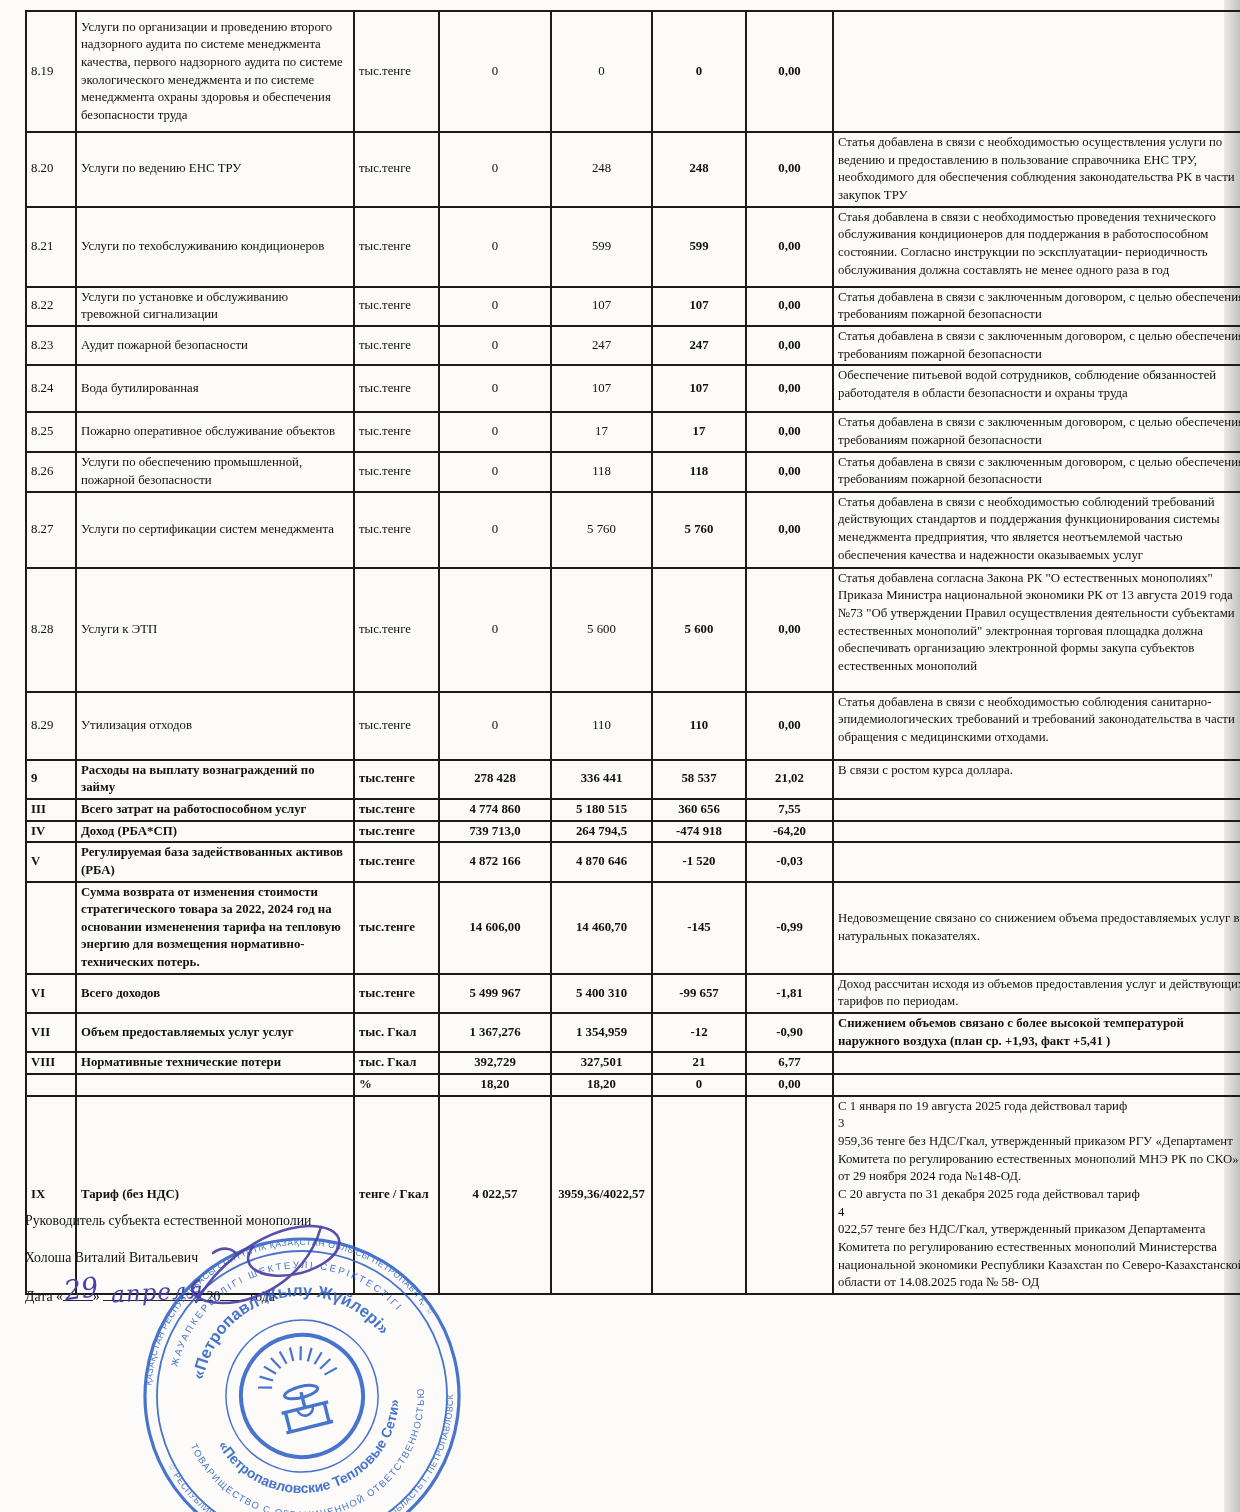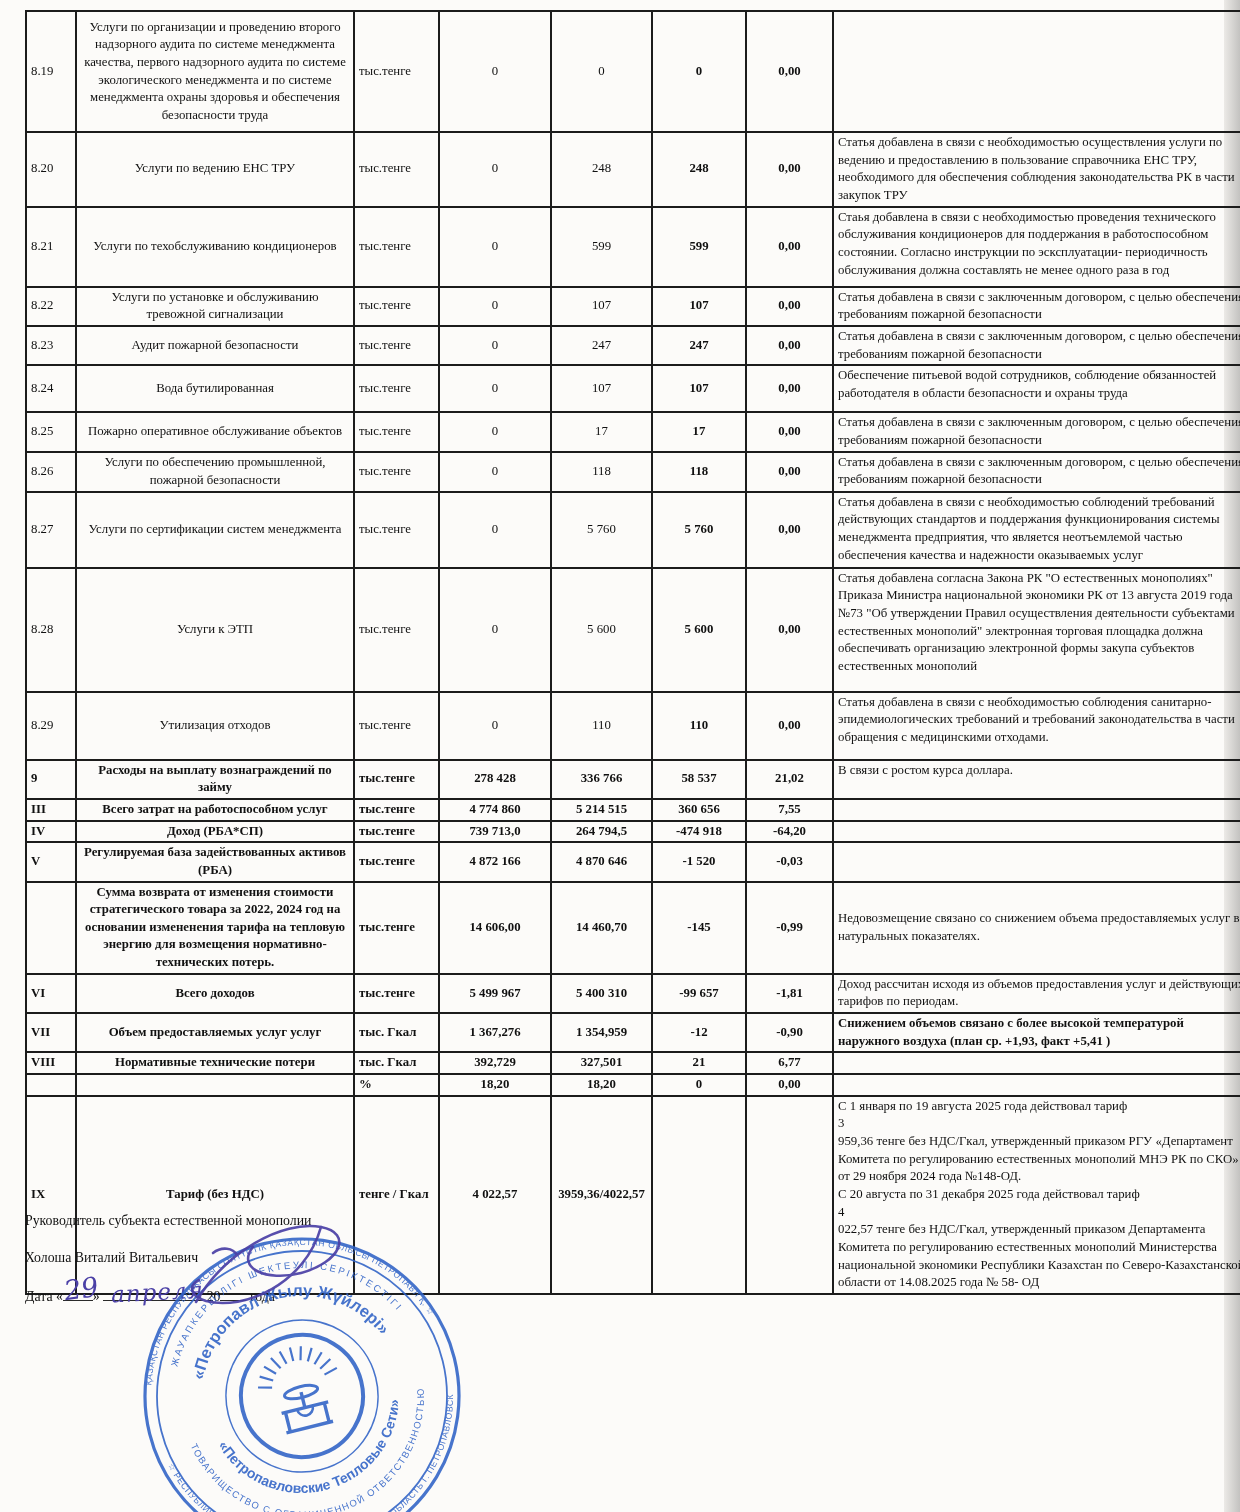--- a/index.html
+++ b/index.html
@@ -17,21 +17,21 @@
     position:absolute;left:25px;top:10px;width:1145px;
     border-collapse:collapse;table-layout:fixed;
   }
   table.rep td{
     border:2px solid #1c1c1c;
     font-size:12.8px;line-height:1.38;
     padding:1px 4px;
     overflow:hidden;
   }
   td.num{width:40px;text-align:left;}
-  td.name{width:268px;text-align:center;}
+  td.name{width:268px;text-align:left;}
   td.unit{width:75px;text-align:left;}
   td.plan{width:102px;text-align:center;}
   td.fact{width:91px;text-align:center;white-space:nowrap;}
   td.dev{width:84px;text-align:center;font-weight:bold;}
   td.pct{width:77px;text-align:center;font-weight:bold;}
   td.comment{width:408px;text-align:left;vertical-align:top;font-size:12.4px;}
   tr.bold-row td{font-weight:bold;}
   tr.bold-row td.comment{font-weight:normal;}
   td.cb{font-weight:bold !important;}
   td.pre{white-space:pre-wrap;font-size:12.3px;line-height:1.4;}
@@ -164,31 +164,31 @@
     <td class="fact">110</td>
     <td class="dev">110</td>
     <td class="pct">0,00</td>
     <td class="comment">Статья добавлена в связи с необходимостью соблюдения санитарно-эпидемиологических требований и требований законодательства в части обращения с медицинскими отходами.</td>
   </tr>
   <tr class="bold-row" style="height:29px">
     <td class="num">9</td>
     <td class="name">Расходы на выплату вознаграждений  по займу</td>
     <td class="unit">тыс.тенге</td>
     <td class="plan">278 428</td>
-    <td class="fact">336 766</td>
+    <td class="fact">336 441</td>
     <td class="dev">58 537</td>
     <td class="pct">21,02</td>
     <td class="comment">В связи с ростом курса доллара.</td>
   </tr>
   <tr class="bold-row" style="height:19px">
     <td class="num">III</td>
     <td class="name">Всего затрат на работоспособном услуг</td>
     <td class="unit">тыс.тенге</td>
     <td class="plan">4 774 860</td>
-    <td class="fact">5 214 515</td>
+    <td class="fact">5 180 515</td>
     <td class="dev">360 656</td>
     <td class="pct">7,55</td>
     <td class="comment"></td>
   </tr>
   <tr class="bold-row" style="height:19px">
     <td class="num">IV</td>
     <td class="name">Доход (РБА*СП)</td>
     <td class="unit">тыс.тенге</td>
     <td class="plan">739 713,0</td>
     <td class="fact">264 794,5</td>

